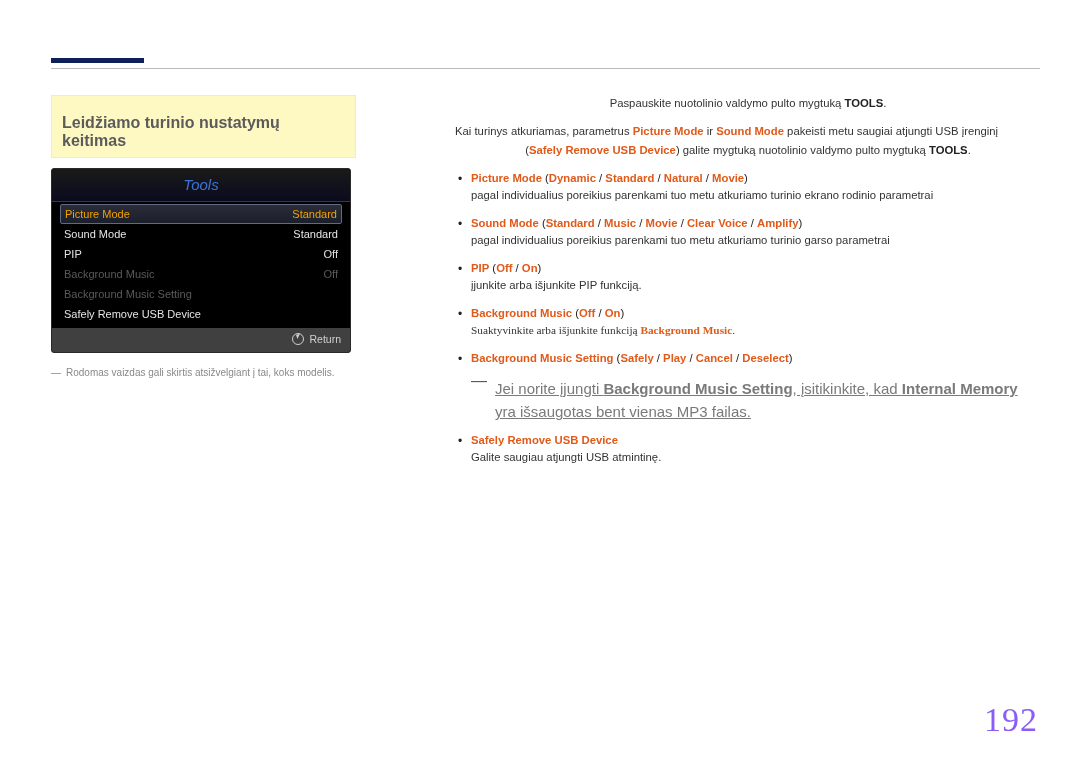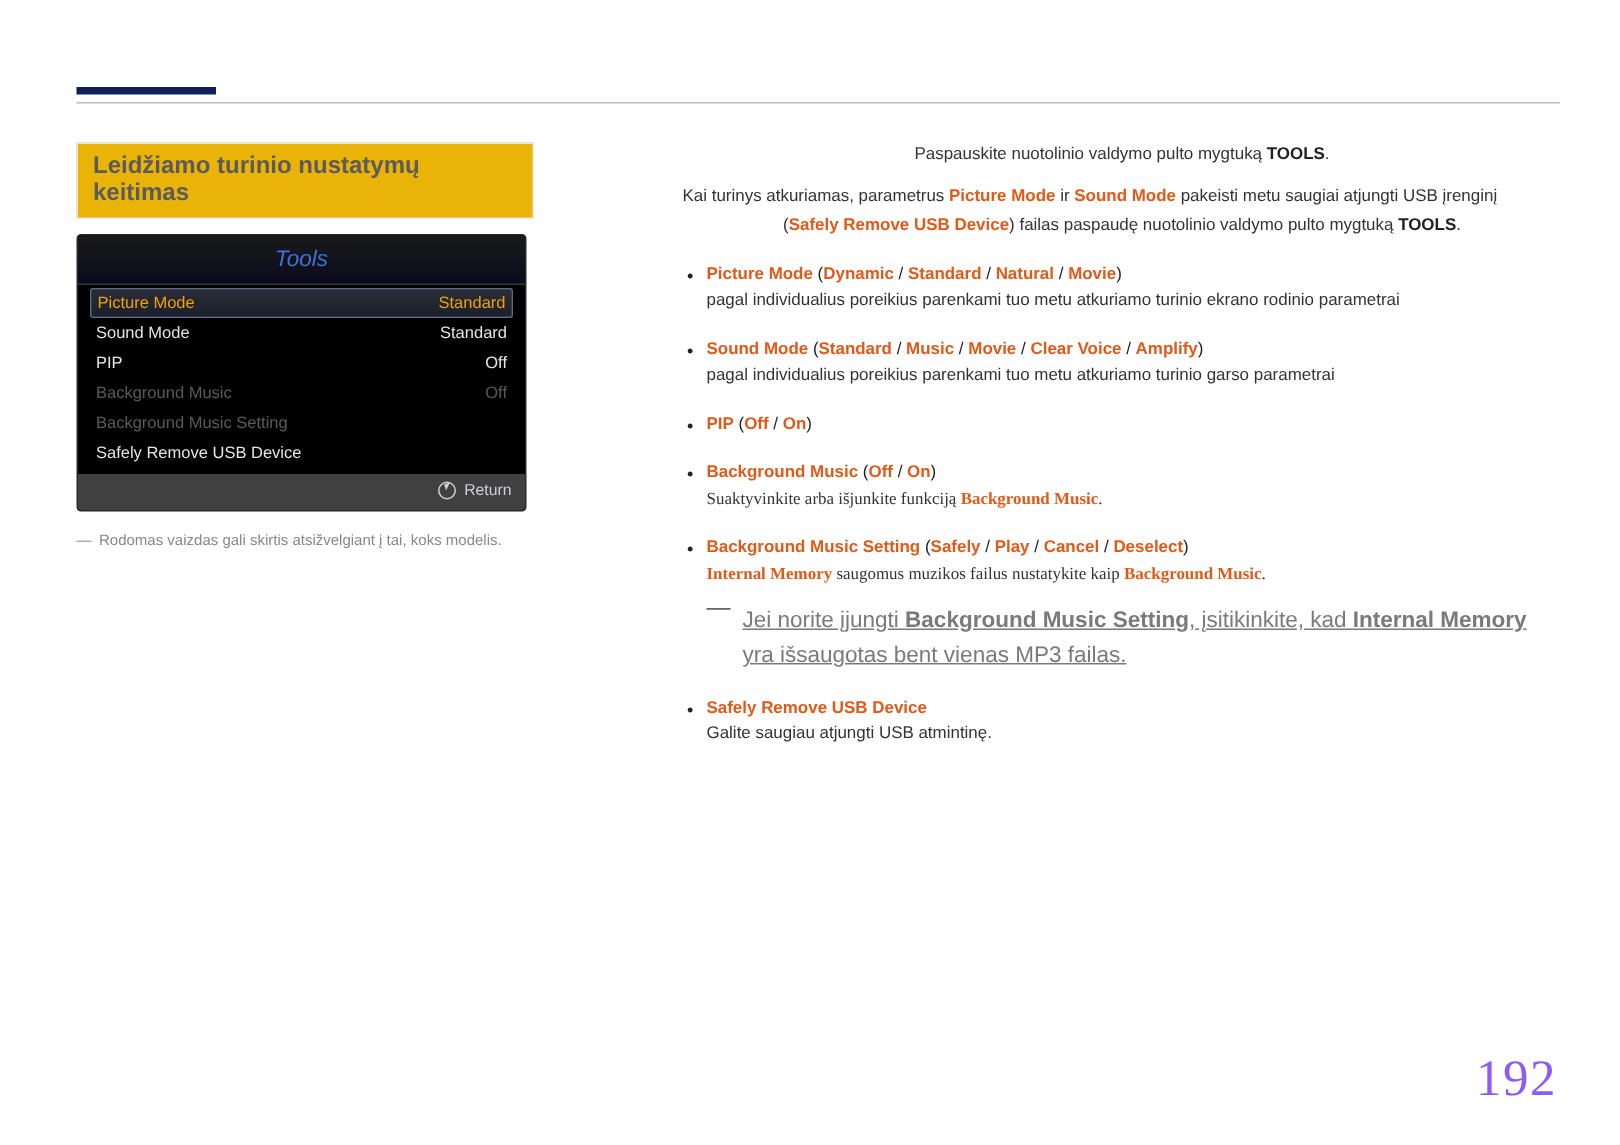--- a/index.html
+++ b/index.html
@@ -4,21 +4,21 @@
 <style>
   * { margin: 0; padding: 0; box-sizing: border-box; }
   html, body { width: 1080px; height: 763px; background: #fff; font-family: Arial, Helvetica, sans-serif; color: #222; }
   .page { position: relative; width: 1080px; height: 763px; padding: 50px 38px 0 50px; }
   .topline { position: absolute; left: 51px; top: 58px; width: 93px; height: 5px; background: #0f1f5a; }
   .rule { position: absolute; left: 51px; top: 68px; width: 989px; height: 1px; background: #bcbcbc; }
   .content { position: absolute; left: 51px; top: 95px; width: 990px; display: flex; }
   .leftcol { width: 380px; flex: 0 0 380px; }
   .rightcol { flex: 1; padding-left: 24px; font-size: 11.3px; line-height: 1.55; color: #333; }
 
-  .lefttitle { background: #eab308; border: 1px solid #e9e9e9; padding: 6px 10px 7px 10px; font-weight: 700; color: #5b5b5b; font-size: 16px; width: 305px; }
+  .lefttitle { background: #fef9c3; border: 1px solid #e9e9e9; padding: 18px 10px 7px 10px; font-weight: 700; color: #5b5b5b; font-size: 16px; width: 305px; }
 
   .tvcard { margin-top: 10px; width: 300px; background: #000; border: 1px solid #2a2a2a; border-radius: 3px; overflow: hidden; font-size: 11px; color: #cfd0d3; position: relative; }
   .tvtitle { text-align: center; padding: 7px 0 8px 0; color: #3a74d8; font-size: 15px; font-style: italic;
              background: linear-gradient(#1a1a1a, #0a0a1e); border-bottom: 1px solid #3a3a3a; }
   .tvrows { padding: 2px 8px 4px 8px; }
   .tvrow { display: flex; justify-content: space-between; align-items: center; height: 20px; padding: 0 4px; }
   .tvrow.sel { background: linear-gradient(#2a2d38,#1b1f2b); border: 1px solid #5e6a86; border-radius: 2px; }
   .tvrow.sel .tlab { color: #f2a100; }
   .tvrow.sel .tval { color: #f2a100; }
   .tvrow.dis .tlab, .tvrow.dis .tval { color: #5a5a5a; }
@@ -31,21 +31,21 @@
   .footnote { font-size: 10px; color: #888; margin-top: 14px; display:flex; gap:5px; }
   .footnote .dash { color:#888; }
 
   .rightcol p { margin-bottom: 2px; }
   .rightcol .para { margin-bottom: 10px; text-align: center; }
   .hl { color: #e05a1a; font-weight: 700; }
   .bk { color: #222; font-weight: 700; }
   .blk { color:#222; }
 
   ul.bul { list-style: none; margin-top: 7px; }
-  ul.bul > li { position: relative; padding-left: 16px; margin-bottom: 10px; margin-top: 15px; }
+  ul.bul > li { position: relative; padding-left: 16px; margin-bottom: 10px; }
   ul.bul > li::before { content: "•"; position: absolute; left: 3px; top: 0; color: #222; font-size: 12px; }
   .sub { padding-left: 0; color:#333; }
   .subem { padding-left:0;font-family:Liberation Serif, serif; }
 
   .noteline { display:flex; gap:8px; padding-left:16px; margin-bottom:8px; }
   .noteline .ndash { color:#555; font-size:16px; line-height:12px; position:relative; top:-2px; }
   .noteline .ntxt { color:#7a7a7a; font-size:15px;text-decoration:underline; }
 
   .pagenum { position: absolute; right: 42px; bottom: 24px; color: #8b5cf6; font-size: 34px; font-family: Georgia, 'Times New Roman', serif; letter-spacing: 1px; }
 </style>
@@ -102,46 +102,44 @@
     </div>
 
     <div class="rightcol">
       <p class="para">
         <span>Paspauskite nuotolinio valdymo pulto mygtuką </span><span class="bk">TOOLS</span><span>.</span>
       </p>
       <p>
         <span>Kai turinys atkuriamas, parametrus </span><span class="hl">Picture Mode</span><span> ir </span><span class="hl">Sound Mode</span><span> pakeisti metu saugiai atjungti USB įrenginį</span>
       </p>
       <p class="para">
-        <span>(</span><span class="hl">Safely Remove USB Device</span><span>) failas paspaudę nuotolinio valdymo pulto mygtuką </span><span class="bk">TOOLS</span><span>.</span>
+        <span>(</span><span class="hl">Safely Remove USB Device</span><span>) galite mygtuką nuotolinio valdymo pulto mygtuką </span><span class="bk">TOOLS</span><span>.</span>
       </p>
 
       <ul class="bul">
         <li>
           <span class="hl">Picture Mode</span><span class="blk"> (</span><span class="hl">Dynamic</span><span class="blk"> / </span><span class="hl">Standard</span><span class="blk"> / </span><span class="hl">Natural</span><span class="blk"> / </span><span class="hl">Movie</span><span class="blk">)</span>
           <div class="sub">pagal individualius poreikius parenkami tuo metu atkuriamo turinio ekrano rodinio parametrai</div>
         </li>
         <li>
           <span class="hl">Sound Mode</span><span class="blk"> (</span><span class="hl">Standard</span><span class="blk"> / </span><span class="hl">Music</span><span class="blk"> / </span><span class="hl">Movie</span><span class="blk"> / </span><span class="hl">Clear Voice</span><span class="blk"> / </span><span class="hl">Amplify</span><span class="blk">)</span>
           <div class="sub">pagal individualius poreikius parenkami tuo metu atkuriamo turinio garso parametrai</div>
         </li>
         <li>
           <span class="hl">PIP</span><span class="blk"> (</span><span class="hl">Off</span><span class="blk"> / </span><span class="hl">On</span><span class="blk">)</span>
+          <div class="sub">įjunkite arba išjunkite PIP funkciją.</div>
         </li>
         <li>
           <span class="hl">Background Music</span><span class="blk"> (</span><span class="hl">Off</span><span class="blk"> / </span><span class="hl">On</span><span class="blk">)</span>
           <div class="subem">
             <span>Suaktyvinkite arba išjunkite funkciją </span><span class="hl">Background Music</span><span>.</span>
           </div>
         </li>
         <li>
           <span class="hl">Background Music Setting</span><span class="blk"> (</span><span class="hl">Safely</span><span class="blk"> / </span><span class="hl">Play</span><span class="blk"> / </span><span class="hl">Cancel</span><span class="blk"> / </span><span class="hl">Deselect</span><span class="blk">)</span>
-          <div class="subem">
-            <span class="hl">Internal Memory</span><span> saugomus muzikos failus nustatykite kaip </span><span class="hl">Background Music</span><span>.</span>
-          </div>
         </li>
       </ul>
 
       <div class="noteline">
         <span class="ndash">―</span>
         <span class="ntxt">
           <span>Jei norite įjungti </span><span class="bk" style="color:#7a7a7a">Background Music Setting</span><span>, įsitikinkite, kad </span><span class="bk" style="color:#7a7a7a">Internal Memory</span><span> yra išsaugotas bent vienas MP3 failas.</span>
         </span>
       </div>
 

